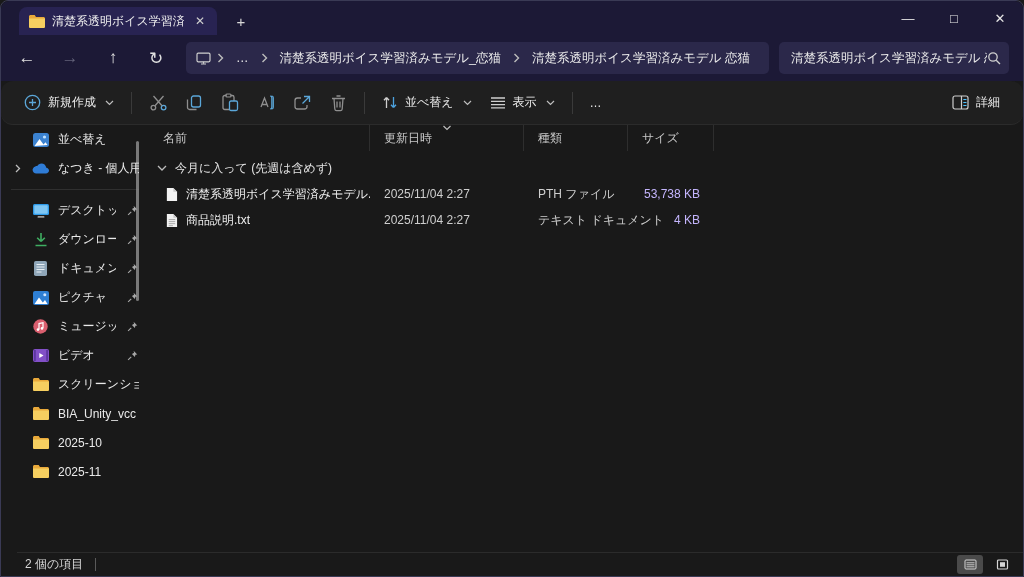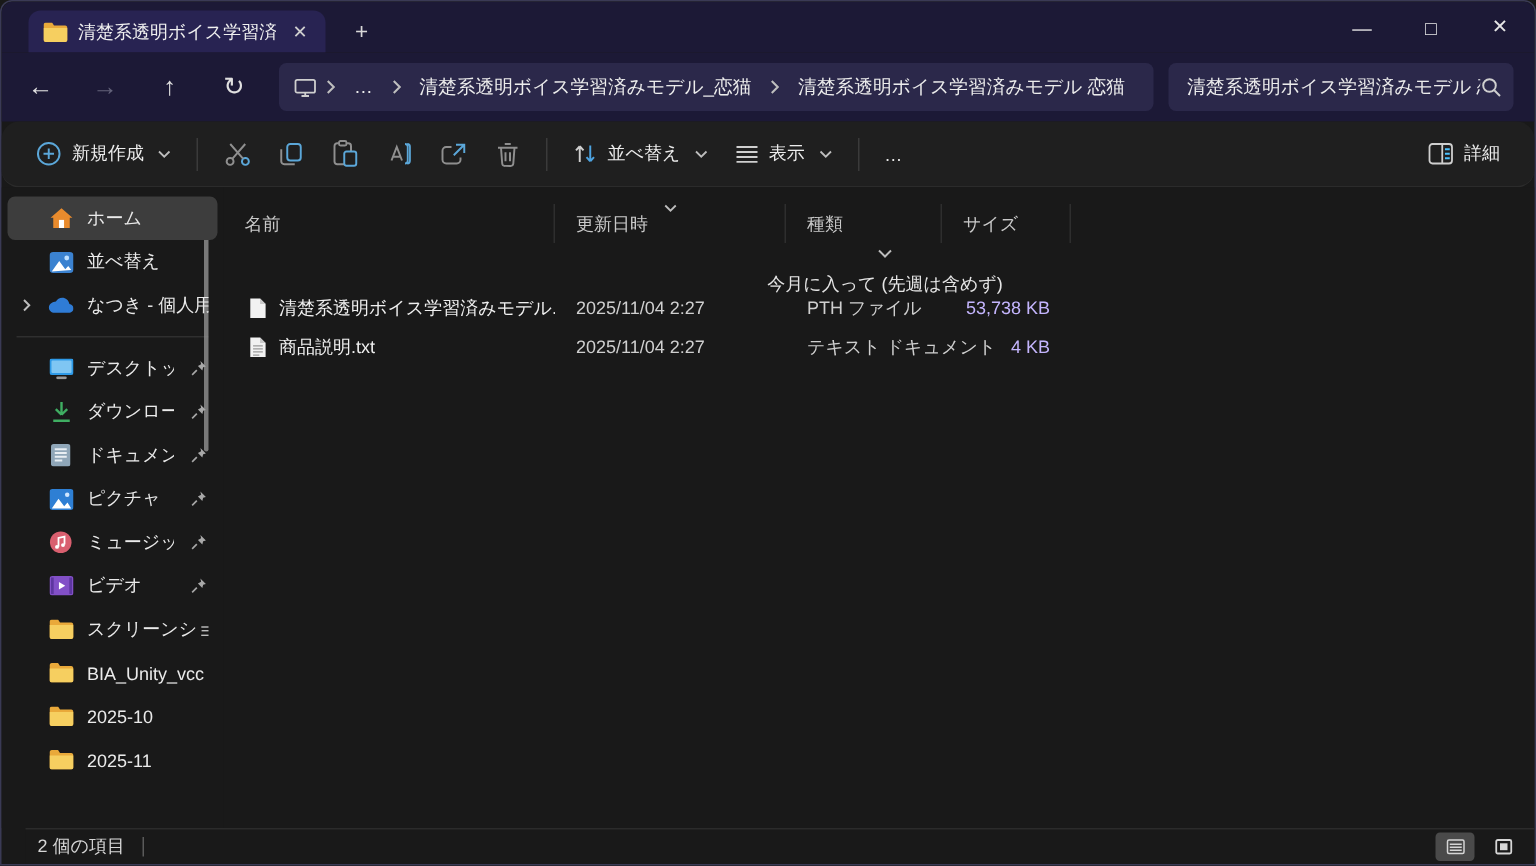--- a/index.html
+++ b/index.html
@@ -47,25 +47,25 @@
   .side-item.selected { background:#3d3d3d; }
   .side-label { flex:1; white-space:nowrap; overflow:hidden; font-size:12px; color:#eaeaea; }
   .side-exp { width:10px; display:flex; align-items:center; justify-content:center; }
   .side-icon { width:17px; display:flex; align-items:center; justify-content:center; }
   .side-pin { width:14px; display:flex; align-items:center; justify-content:center; }
   .side-div { height:1px; background:#2f2f2f; margin:6px 10px; }
   .side-scroll { position:absolute; right:10px; top:16px; width:3px; height:160px; background:#9a9a9a; border-radius:2px; opacity:.75; }
   .indent { width:10px; flex:0 0 10px; }
   
   .main { position:absolute; left:148px; top:124px; right:0; bottom:24px; background:#191919; }
-  .cols { display:grid; grid-template-columns:221px 154px 104px 86px;margin-top:11px; }
+  .cols { display:grid; grid-template-columns:221px 154px 104px 86px; }
   .colhead { height:26px; display:flex; align-items:flex-end; padding:0 0 4px 14px; color:#c9c9c9;
              border-right:1px solid #2e2e2e; position:relative; font-size:12px; }
   .colhead .sortmark { position:absolute; top:0; left:50%; transform:translateX(-50%); }
-  .grouprow { height:26px; display:flex; align-items:center; gap:8px; padding-left:8px; color:#e4e4e4; margin-top:4px;flex-direction:column; }
+  .grouprow { height:26px; display:flex; align-items:center; gap:8px; padding-left:8px; color:#e4e4e4; margin-top:4px; }
   .filerow { height:26px; display:grid; grid-template-columns:221px 154px 104px 86px; align-items:center; border-radius:4px; }
   .cell-name { display:flex; align-items:center; gap:8px; padding-left:16px; overflow:hidden; white-space:nowrap; color:#f0f0f0; }
   .cell { padding-left:14px; color:#cfcfcf; white-space:nowrap; }
   .cell-size { text-align:right; padding-right:14px; color:#c4b5fd; }
   
   .statusbar { position:absolute; left:0; right:0; bottom:0; height:24px; background:#191919;
                border-top:1px solid #2b2b2b; display:flex; align-items:center; padding:0 8px; color:#d6d6d6;margin-left:16px; }
   .status-div { width:1px; height:13px; background:#5a5a5a; margin-left:12px; }
   .status-right { margin-left:auto; display:flex; gap:6px; }
   .viewbtn { width:26px; height:19px; display:flex; align-items:center; justify-content:center; border-radius:3px; }
@@ -238,30 +238,20 @@
           </svg>
       </span>
       <span>詳細</span>
     </div>
   </div>
 </div>
 
 <div class="sidebar">
   <div class="side-scroll"></div>
 
-  <div class="side-item selected" style="margin-top:6px">
-    <span class="indent"></span>
-    <span class="side-icon">
-      <svg width="16" height="15" viewBox="0 0 16 15">
-          <path d="M8 .8l7.3 6.4h-1.8V14H2.5V7.2H.7z" fill="#e98b2d"></path>
-          <rect x="6.3" y="8.6" width="3.4" height="5.4" fill="#fff"></rect>
-        </svg>
-    </span>
-    <span class="side-label">ホーム</span>
-  </div>
 
   <div class="side-item">
     <span class="indent"></span>
     <span class="side-icon">
       <svg width="16" height="14" viewBox="0 0 16 14">
           <rect x="0" y="0" width="16" height="14" rx="2.5" fill="#3b82d0"></rect>
           <circle cx="11.5" cy="4" r="1.6" fill="#bfe0ff"></circle>
           <path d="M1.5 13L6.5 6l4 5.5 2-2.2 2 2.7z" fill="#fff"></path>
         </svg>
     </span>

